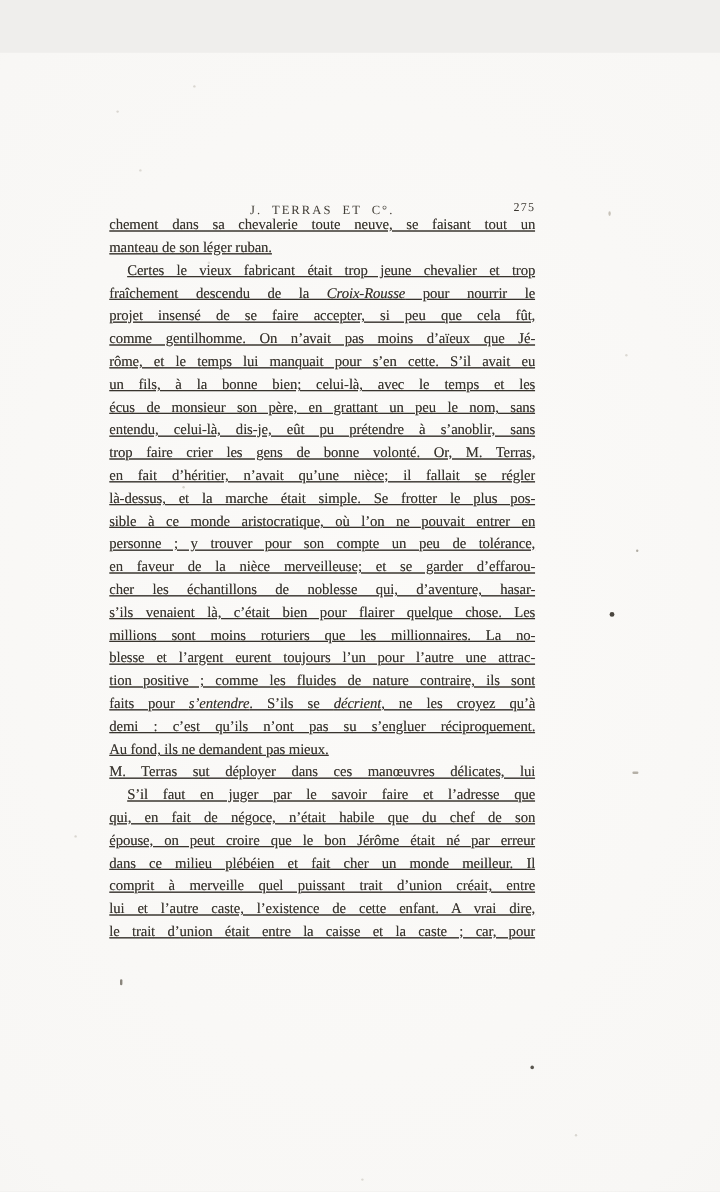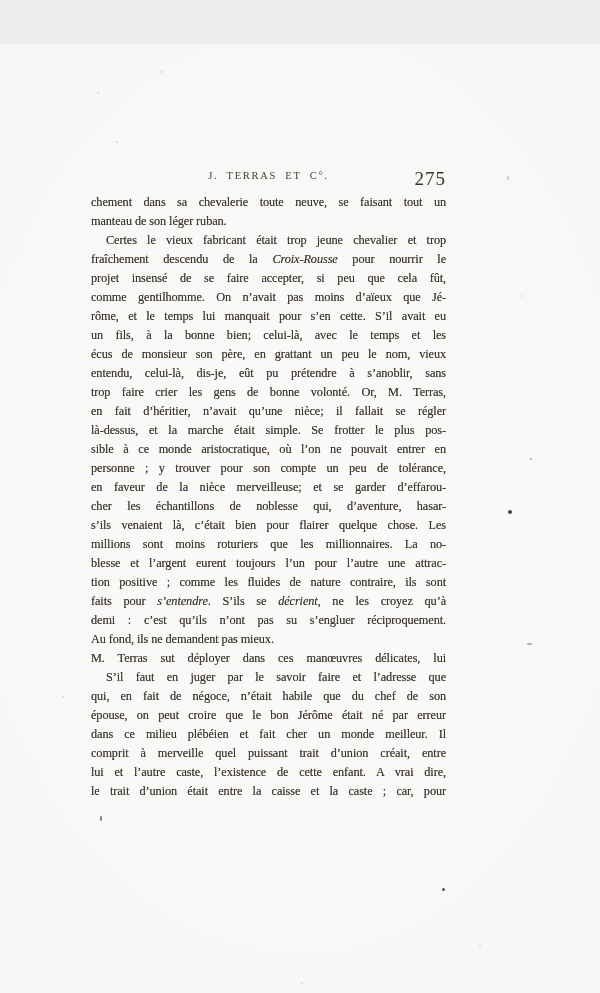--- a/index.html
+++ b/index.html
@@ -23,31 +23,32 @@
     text-align: center;
     font-size: 10.5px;
     letter-spacing: 1.7px;
     word-spacing: 4px;
     color: #413d36;
   }
   .folio {
     position: absolute;
     left: 391px; top: 124px; width: 55px;
     text-align: right;
-    font-size: 19px;
+    font-size: 10px;
     letter-spacing: 1px;
     color: #3a362f;
   }
   .page-body {
     position: absolute;
-    left: 91px; top: 149px; width: 355px;
+    left: 91px; top: 134px; width: 355px;
     font-size: 12.3px;
     letter-spacing: -0.1px;
     color: #38342e;
     text-shadow: 0 0 0.5px rgba(56,52,46,0.55);
+    text-decoration: underline;
   }
   .line {
     height: 19px;
     line-height: 19px;
     text-align: justify;
     text-align-last: justify;
     overflow: hidden;
   }
   .line.endline { text-align-last: left; }
   .line.indent { text-indent: 15px; }
@@ -68,21 +69,21 @@
         <div class="line"><span>chement dans sa chevalerie toute neuve, se faisant tout un</span></div>
         <div class="line endline"><span>manteau de son léger ruban.</span></div>
       </div>
       <div>
         <div class="line indent"><span>Certes le vieux fabricant était trop jeune chevalier et trop</span></div>
         <div class="line"><span>fraîchement descendu de la </span><span class="it">Croix-Rousse</span><span> pour nourrir le</span></div>
         <div class="line"><span>projet insensé de se faire accepter, si peu que cela fût,</span></div>
         <div class="line"><span>comme gentilhomme. On n’avait pas moins d’aïeux que Jé-</span></div>
         <div class="line"><span>rôme, et le temps lui manquait pour s’en cette. S’il avait eu</span></div>
         <div class="line"><span>un fils, à la bonne bien; celui-là, avec le temps et les</span></div>
-        <div class="line"><span>écus de monsieur son père, en grattant un peu le nom, vieux</span></div>
+        <div class="line"><span>écus de monsieur son père, en grattant un peu le nom, sans</span></div>
         <div class="line"><span>entendu, celui-là, dis-je, eût pu prétendre à s’anoblir, sans</span></div>
         <div class="line"><span>trop faire crier les gens de bonne volonté. Or, M. Terras,</span></div>
         <div class="line"><span>en fait d’héritier, n’avait qu’une nièce; il fallait se régler</span></div>
         <div class="line"><span>là-dessus, et la marche était simple. Se frotter le plus pos-</span></div>
         <div class="line"><span>sible à ce monde aristocratique, où l’on ne pouvait entrer en</span></div>
         <div class="line"><span>personne ; y trouver pour son compte un peu de tolérance,</span></div>
         <div class="line"><span>en faveur de la nièce merveilleuse; et se garder d’effarou-</span></div>
         <div class="line"><span>cher les échantillons de noblesse qui, d’aventure, hasar-</span></div>
         <div class="line"><span>s’ils venaient là, c’était bien pour flairer quelque chose. Les</span></div>
         <div class="line"><span>millions sont moins roturiers que les millionnaires. La no-</span></div>

